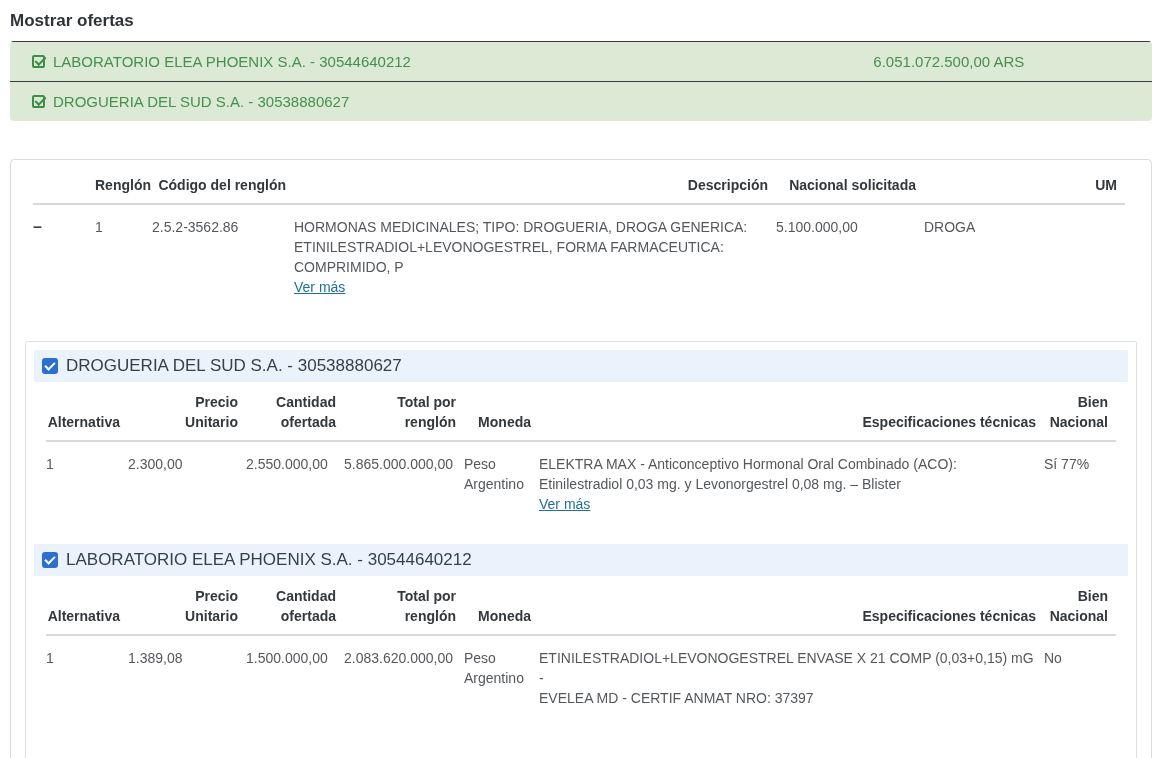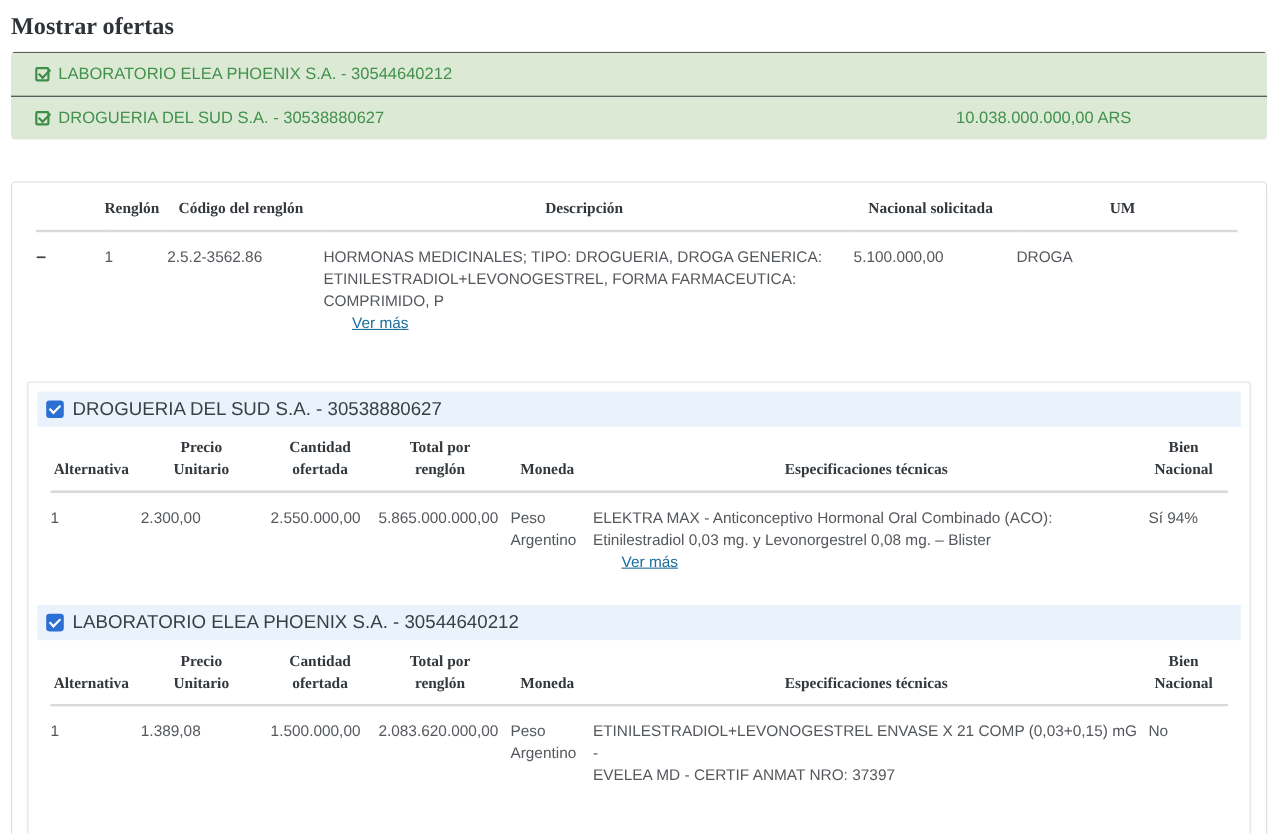--- a/index.html
+++ b/index.html
@@ -9,21 +9,21 @@
     --panel-border:#d9dce0; --rule:#d7d9db;
   }
   *{box-sizing:border-box;}
   html,body{margin:0;padding:0;}
   body{
     width:1162px;height:758px;overflow:hidden;background:#fff;
     font-family:"Liberation Sans",sans-serif;color:var(--body-text);font-size:14px;
   }
   .page{padding:0 10px;}
   .page-title{
-    margin:0;padding:11px 0 10px 0;font-size:22px;font-weight:bold;color:#2d3338;font-family:Liberation Serif, serif;
+    margin:0;padding:11px 0 10px 0;font-size:17px;font-weight:bold;color:#2d3338;
   }
   
   .offers-summary{border-radius:4px;overflow:hidden;}
   .offer-row{
     display:flex;align-items:center;background:var(--green-bg);
     border-top:1px solid var(--dark-border);
     padding:0 22px;height:40px;color:var(--green-text);font-size:15px;cursor:pointer;
   }
   .g-check{
     position:relative;width:13px;height:13px;margin-right:8px;flex:0 0 auto;
@@ -36,27 +36,27 @@
   }
   .offer-name{flex:1 1 auto;}
   .offer-amount{width:33%;text-align:center;flex:0 0 auto;}
   
   .panel{
     margin:38px 0 0 0;border:1px solid var(--panel-border);border-radius:4px;
     background:#fff;padding:15px 14px;min-height:578px;
   }
   table{border-collapse:collapse;table-layout:fixed;}
   th{
-    text-align:center;vertical-align:bottom;font-weight:bold;color:var(--header-text);
-    padding:0 8px 8px 0;line-height:20px;font-family:Liberation Serif, serif;
+    text-align:right;vertical-align:bottom;font-weight:bold;color:var(--header-text);
+    padding:0 8px 8px 0;line-height:20px;
   }
   td{vertical-align:top;padding:12px 8px 4px 0;line-height:20px;color:var(--body-text);}
   thead tr{border-bottom:2px solid var(--rule);}
   .pre{white-space:pre-line;}
-  a.link{color:var(--link-color);display:inline-block;margin-top:0;margin-left:26px;}
+  a.link{color:var(--link-color);display:inline-block;margin-top:0;}
   .t1{width:1092px;margin-left:8px;}
   .t1 .col-toggle{width:62px;}
   .t1 .col-renglon{width:57px;}
   .t1 .col-codigo{width:142px;}
   .t1 .col-desc{width:482px;}
   .t1 .col-cant{width:148px;}
   .collapse-btn{
     background:none;border:none;padding:0;cursor:pointer;
     font-weight:bold;font-size:16px;color:#3f4448;line-height:18px;
   }
@@ -92,25 +92,25 @@
 <body>
 
 <div class="page">
 
   <h2 class="page-title">Mostrar ofertas</h2>
 
   <div class="offers-summary">
     <div class="offer-row">
       <span class="g-check"></span>
       <span class="offer-name">LABORATORIO ELEA PHOENIX S.A. - 30544640212</span>
+      <span class="offer-amount">6.051.072.500,00 ARS</span>
     </div>
     <div class="offer-row">
       <span class="g-check"></span>
       <span class="offer-name">DROGUERIA DEL SUD S.A. - 30538880627</span>
-      <span class="offer-amount">10.038.000.000,00 ARS</span>
     </div>
   </div>
 
   <div class="panel">
 
     <table class="t1">
       <colgroup>
         <col class="col-toggle">
           <col class="col-renglon">
           <col class="col-codigo">
@@ -182,21 +182,21 @@
               <td>1</td>
               <td>2.300,00</td>
               <td>2.550.000,00</td>
               <td>5.865.000.000,00</td>
               <td>Peso Argentino</td>
               <td>
                 <div class="pre">ELEKTRA MAX - Anticonceptivo Hormonal Oral Combinado (ACO):
 Etinilestradiol 0,03 mg. y Levonorgestrel 0,08 mg. – Blister</div>
                 <a href="#" class="link">Ver más</a>
               </td>
-              <td>Sí 94%</td>
+              <td>Sí 77%</td>
             </tr>
           </tbody>
         </table>
       </div>
 
       <div class="section-block">
         <div class="section-band">
           <span class="b-check"></span>
           <span class="section-title">LABORATORIO ELEA PHOENIX S.A. - 30544640212</span>
         </div>

